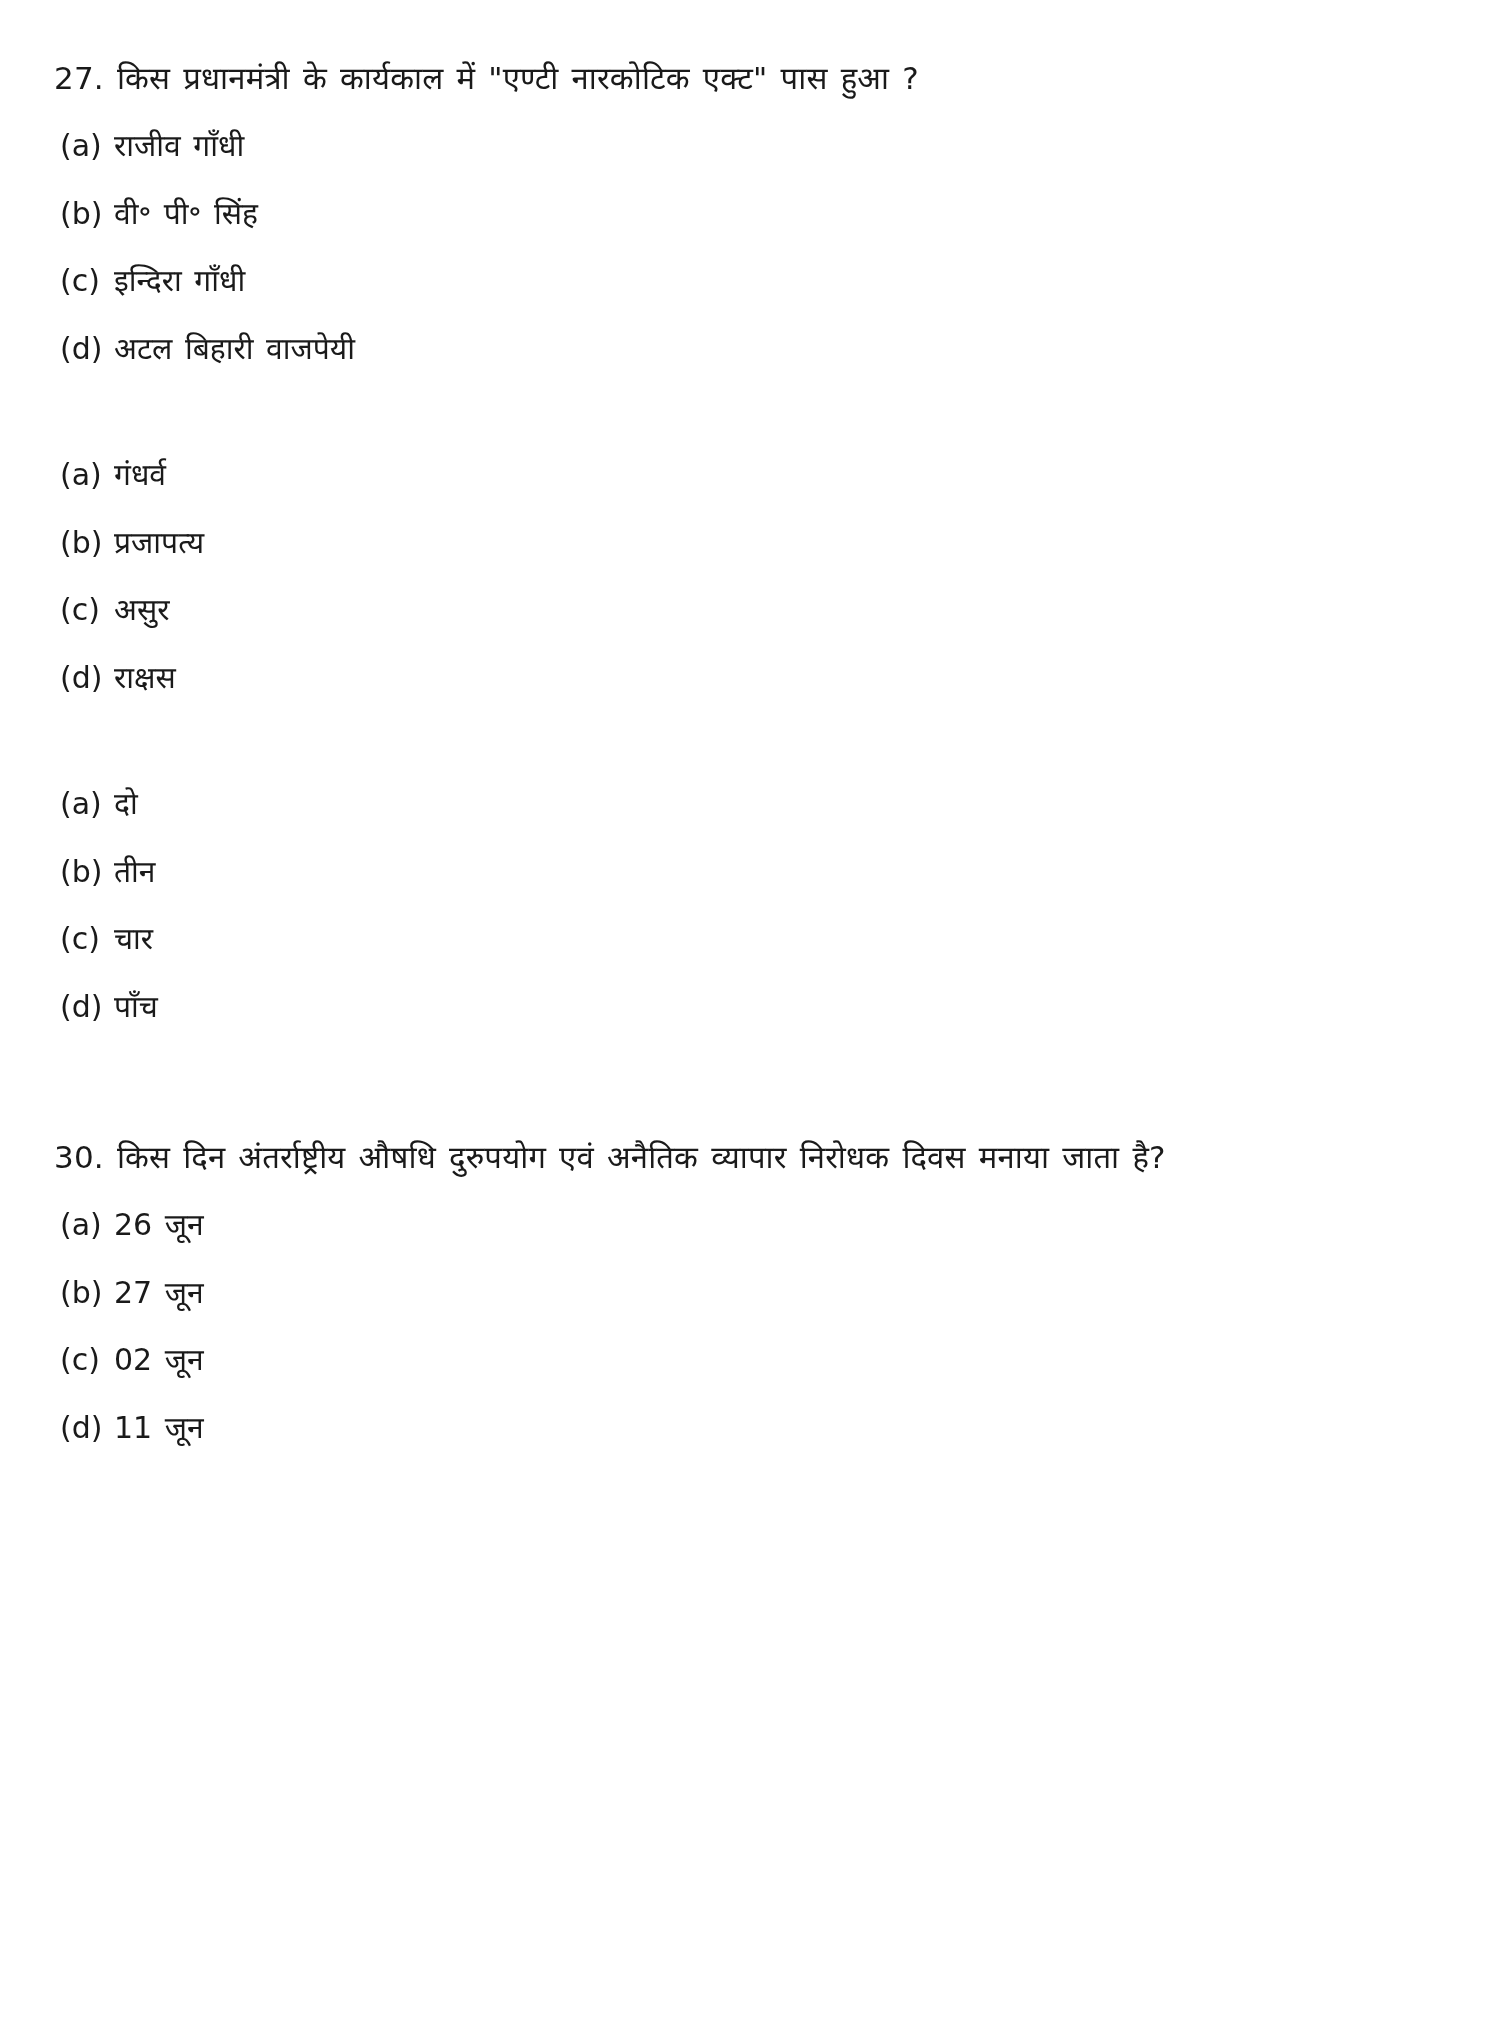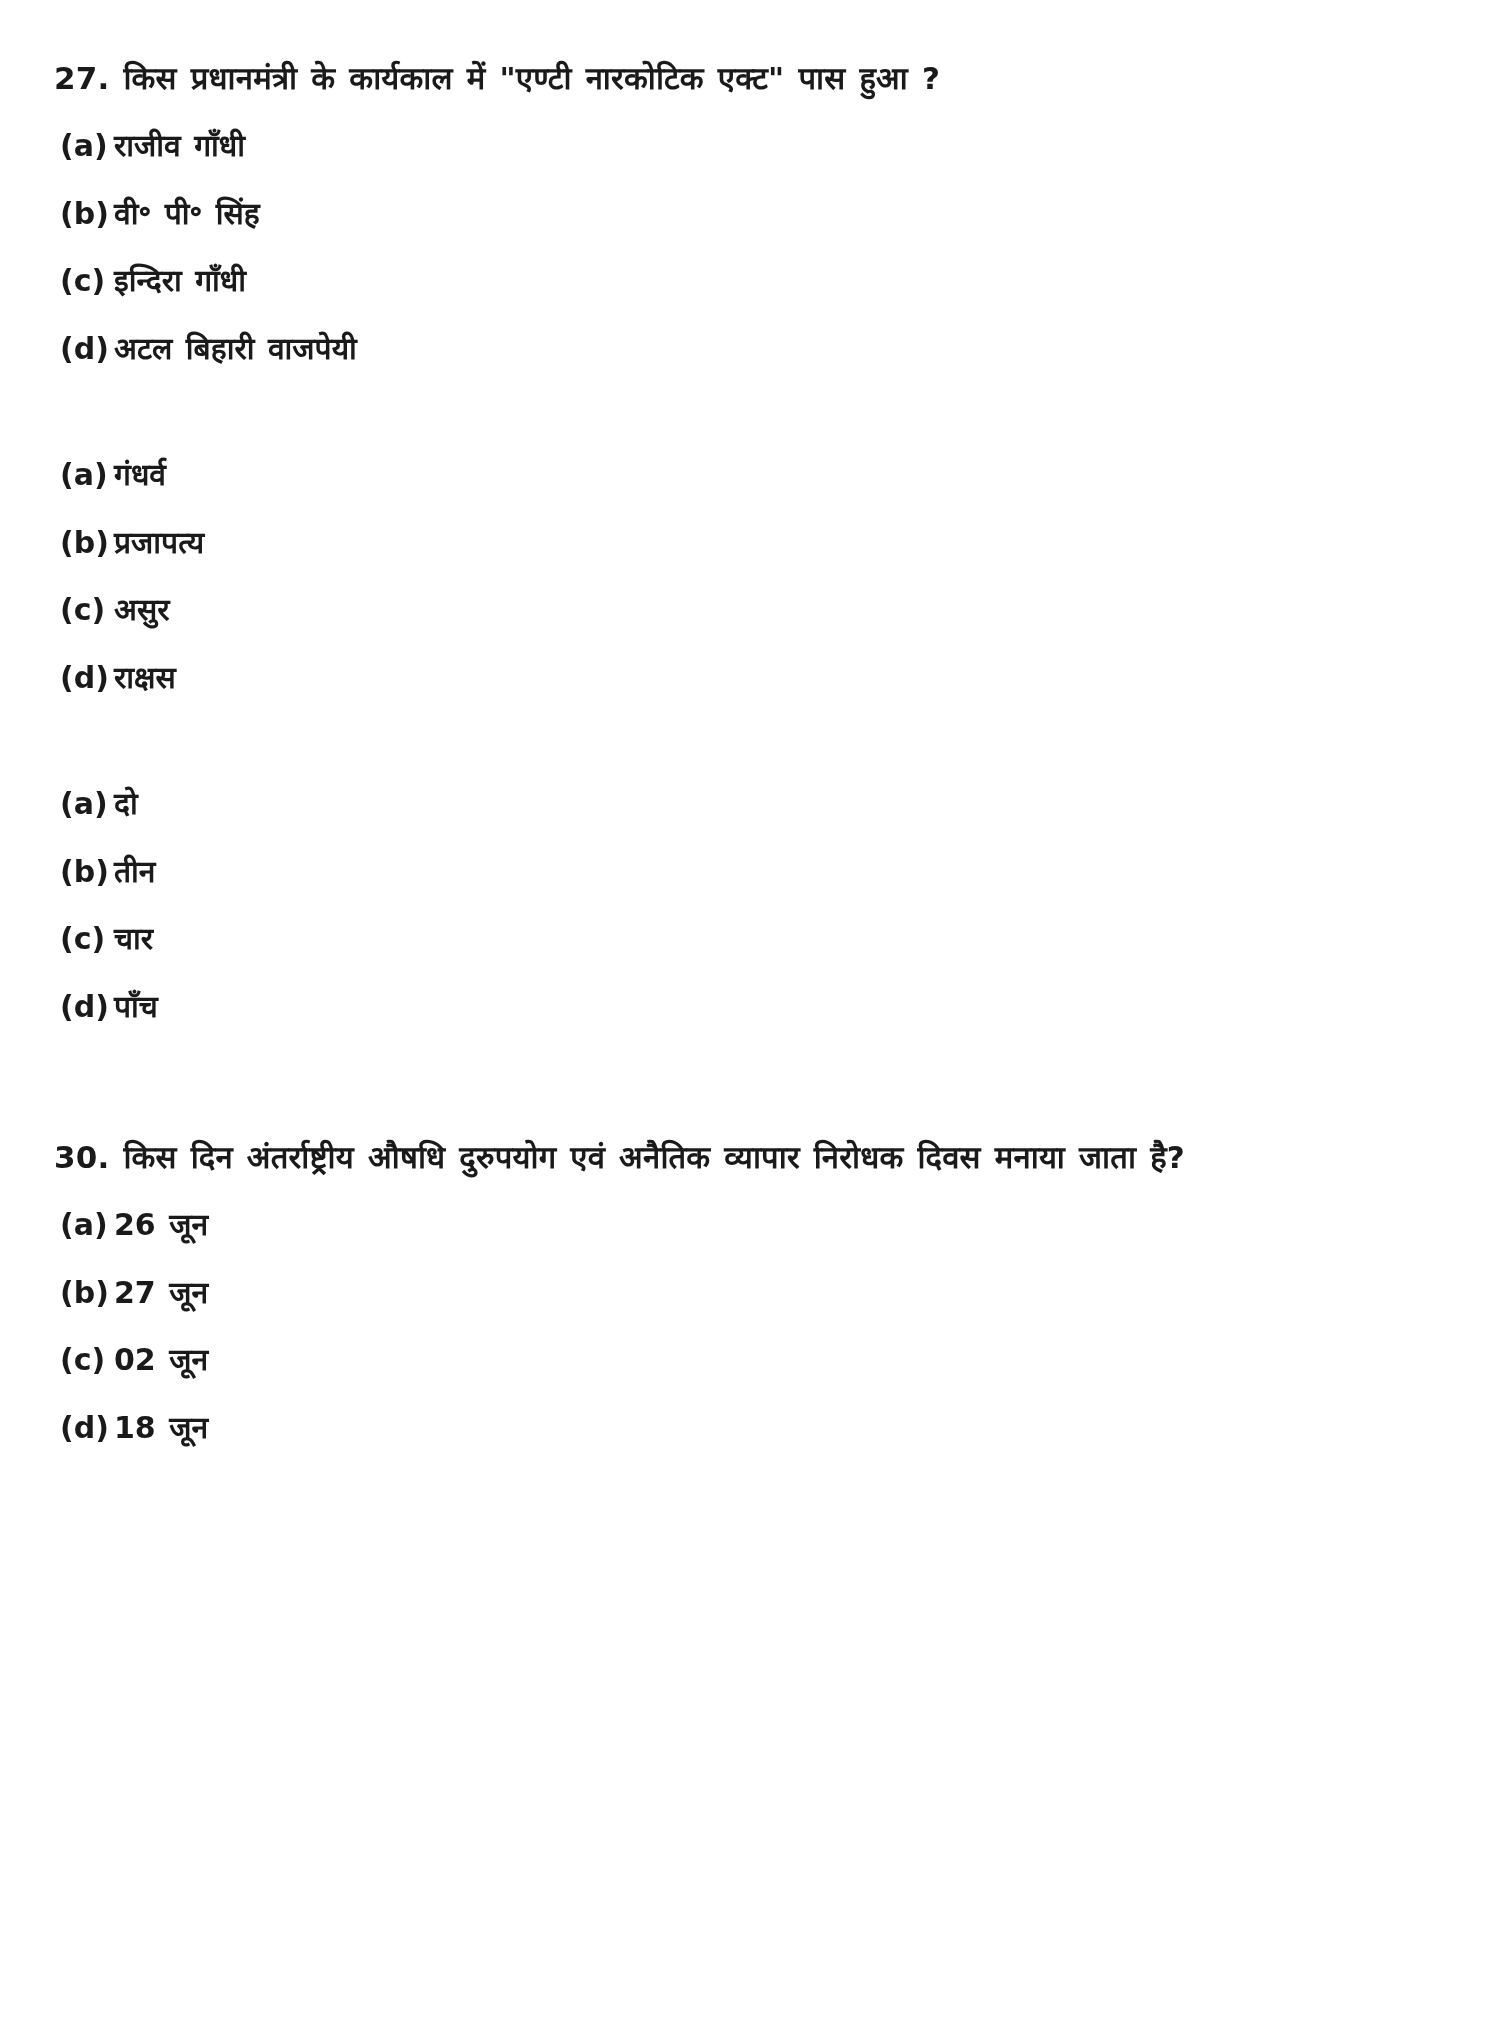--- a/index.html
+++ b/index.html
@@ -14,21 +14,20 @@
     font-family: "DejaVu Sans", "Liberation Sans", sans-serif;
     color: #1a1a1a;
     -webkit-font-smoothing: antialiased;
   }
   .page {
     width: 1505px;
     min-height: 2034px;
     box-sizing: border-box;
     padding: 56px 64px 24px 52px;
     background: #ffffff;
-    font-weight: bold;
   }
   .question-block {
     margin-bottom: 52px;
   }
   .question-block:last-child {
     margin-bottom: 0;
   }
   .q-text {
     font-size: 31px;
     line-height: 1.42;
@@ -154,18 +153,18 @@
       <li class="option">
         <span class="opt-label">(b)</span>
         <span class="opt-text">27 जून</span>
       </li>
       <li class="option">
         <span class="opt-label">(c)</span>
         <span class="opt-text">02 जून</span>
       </li>
       <li class="option">
         <span class="opt-label">(d)</span>
-        <span class="opt-text">18 जून</span>
+        <span class="opt-text">11 जून</span>
       </li>
     </ul>
   </div>
 
 </div>
 
 </body></html>

